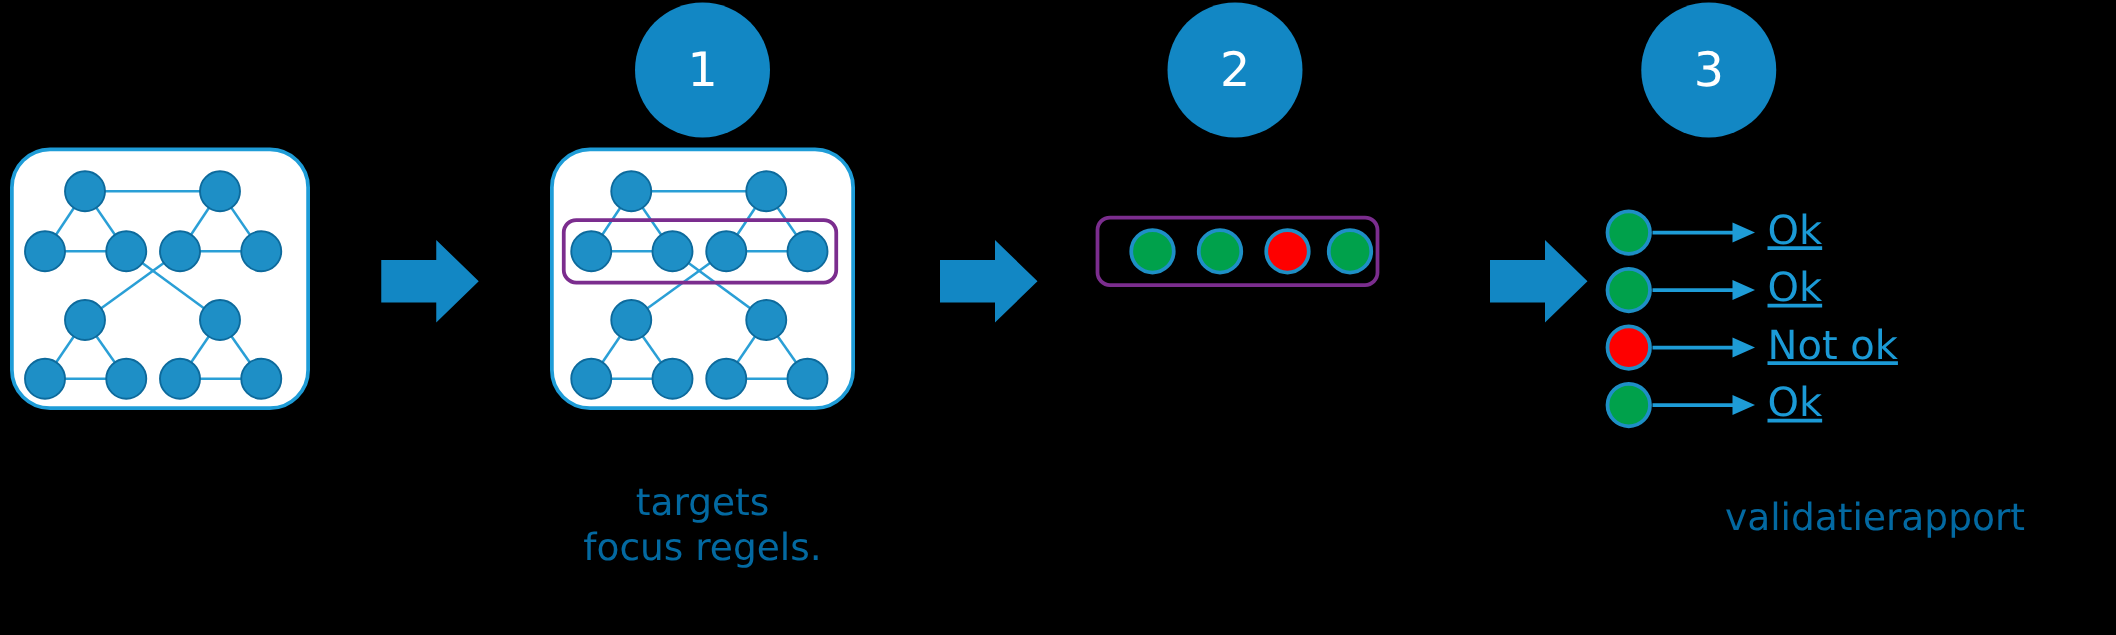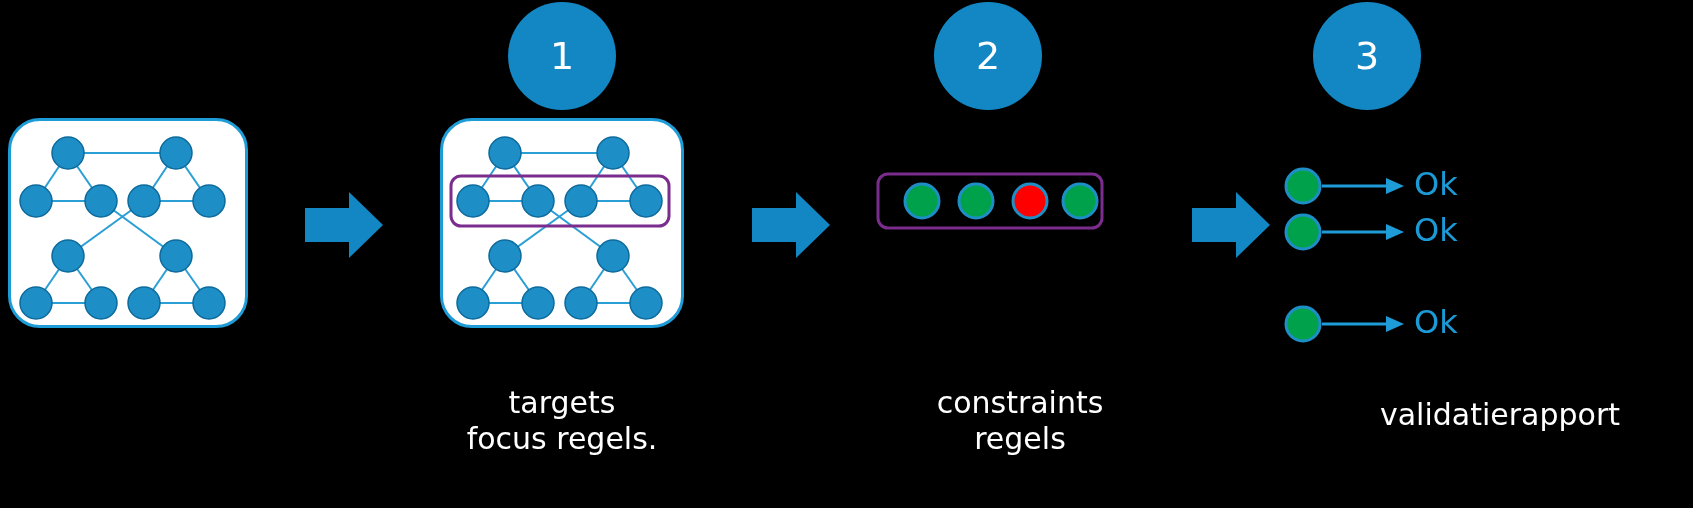--- a/index.html
+++ b/index.html
@@ -38,33 +38,34 @@
   
   .graph-panel {
     background: #ffffff;
     border: 3px solid #1e9cd7;
     border-radius: 32px;
     box-sizing: border-box;
   }
 
   
   .caption {
-    color: #ffffff;
+    color: #0369a1;
     font-size: 30px;
     line-height: 36px;
     text-align: center;
     white-space: nowrap;
   }
 
   
   .report-label {
     color: #1b9ad6;
     font-size: 32px;
     line-height: 1;
     white-space: nowrap;
+    text-decoration: underline;
   }
 
   svg { display: block; overflow: visible; }
 </style>
 </head>
 <body>
 
 <div class="stage">
 
   <div class="abs step-circle" style="left:508px; top:2px; width:108px; height:108px;">
@@ -193,38 +194,42 @@
 
     <div class="abs" style="left:0px; top:48px; width:300px; height:44px;">
       <svg class="abs" style="left:0; top:0;" width="140" height="44" viewBox="0 0 140 44">
         <circle cx="21" cy="22" r="17" fill="#00a14b" stroke="#1e8fc6" stroke-width="3"></circle>
         <line x1="40" y1="22" x2="106" y2="22" stroke="#1e9cd7" stroke-width="3"></line>
         <path d="M104,14 L122,22 L104,30 Z" fill="#1e9cd7"></path>
       </svg>
       <span class="abs report-label" style="left:132px; top:4px;">Ok</span>
     </div>
 
+    <div class="abs" style="left:0px; top:94px; width:300px; height:44px;">
+      <svg class="abs" style="left:0; top:0;" width="140" height="44" viewBox="0 0 140 44">
+        <circle cx="21" cy="22" r="17" fill="#fe0000" stroke="#1e8fc6" stroke-width="3"></circle>
+        <line x1="40" y1="22" x2="106" y2="22" stroke="#1e9cd7" stroke-width="3"></line>
+        <path d="M104,14 L122,22 L104,30 Z" fill="#1e9cd7"></path>
+      </svg>
+      <span class="abs report-label" style="left:132px; top:4px;">Not ok</span>
+    </div>
 
     <div class="abs" style="left:0px; top:140px; width:300px; height:44px;">
       <svg class="abs" style="left:0; top:0;" width="140" height="44" viewBox="0 0 140 44">
         <circle cx="21" cy="22" r="17" fill="#00a14b" stroke="#1e8fc6" stroke-width="3"></circle>
         <line x1="40" y1="22" x2="106" y2="22" stroke="#1e9cd7" stroke-width="3"></line>
         <path d="M104,14 L122,22 L104,30 Z" fill="#1e9cd7"></path>
       </svg>
       <span class="abs report-label" style="left:132px; top:4px;">Ok</span>
     </div>
   </div>
 
   <div class="abs caption" style="left:432px; top:385px; width:260px;">
     <div>targets</div>
     <div>focus regels.</div>
   </div>
 
-  <div class="abs caption" style="left:890px; top:385px; width:260px;">
-    <div>constraints</div>
-    <div>regels</div>
-  </div>
 
   <div class="abs caption" style="left:1330px; top:397px; width:340px;">
     <div>validatierapport</div>
   </div>
 
 </div>
 
 </body></html>

